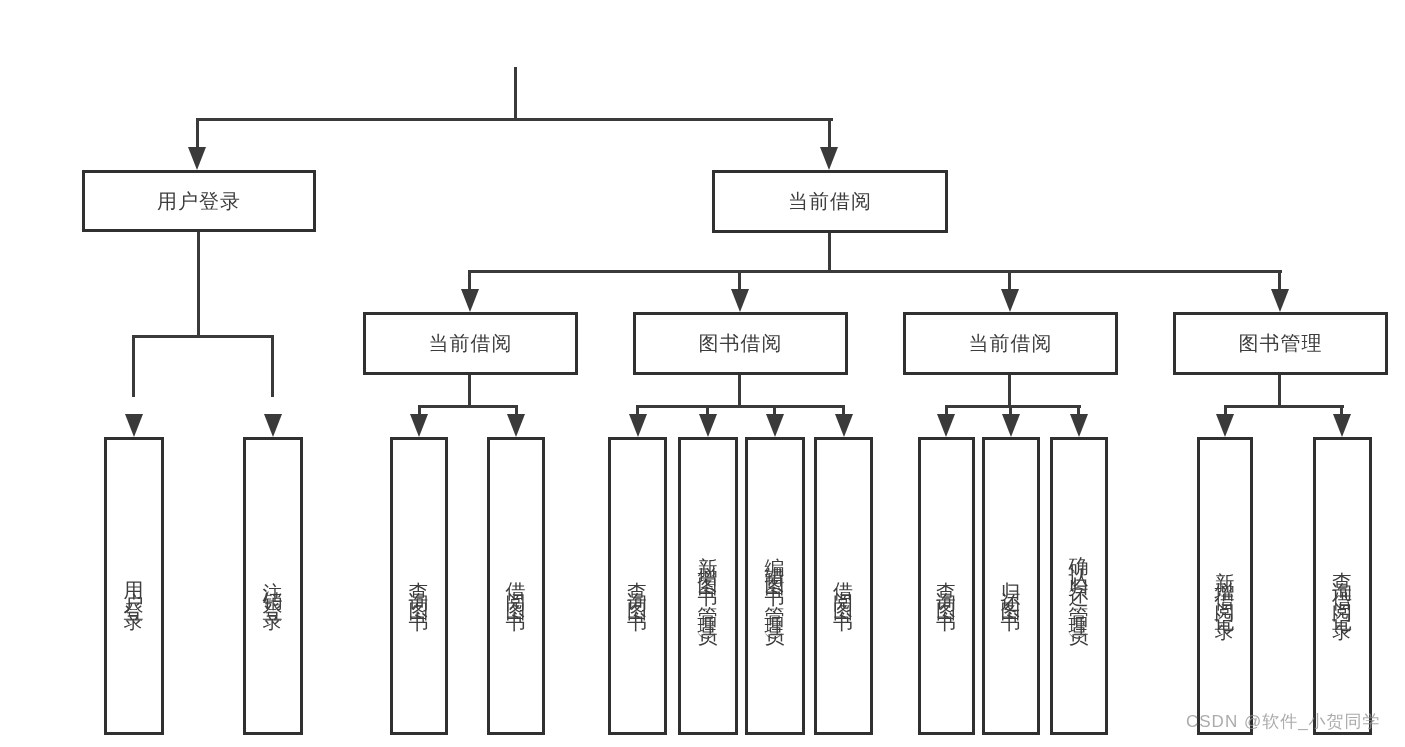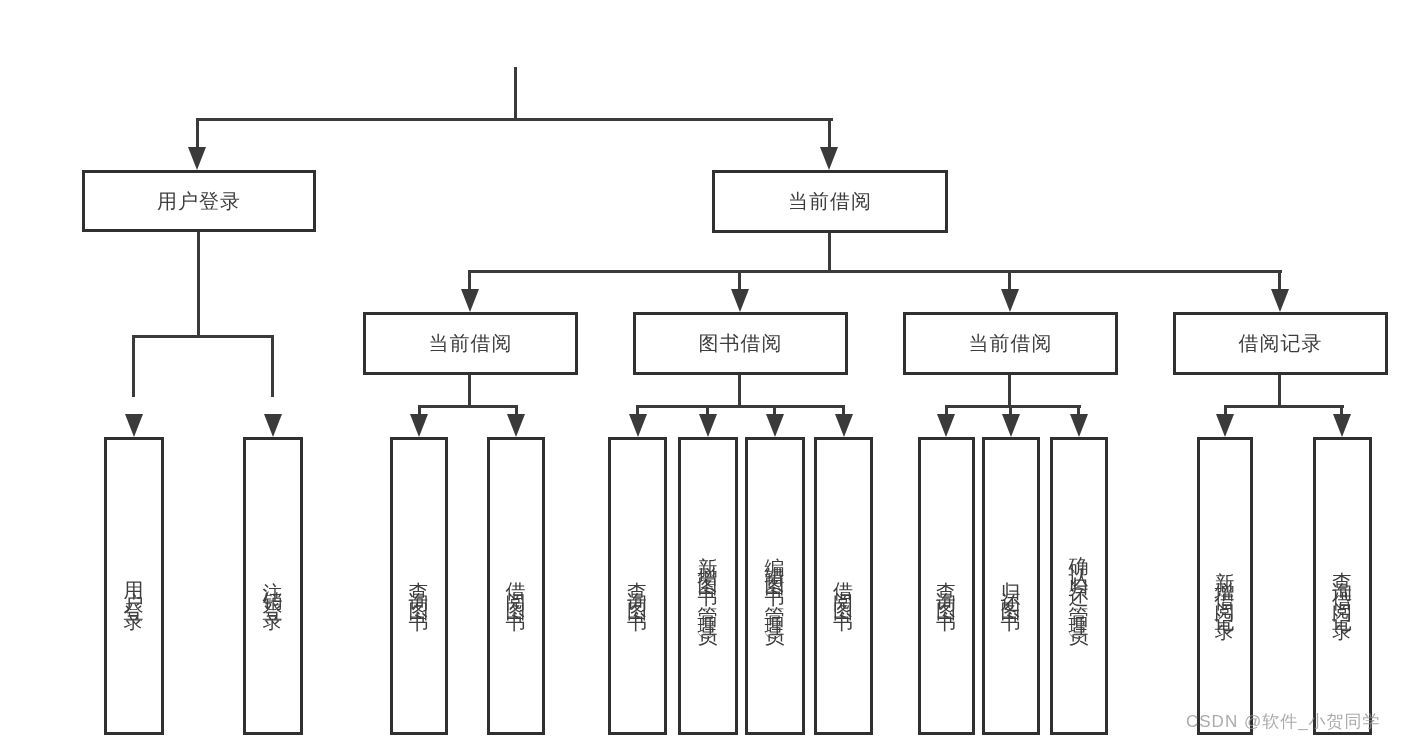--- a/index.html
+++ b/index.html
@@ -69,21 +69,21 @@
   <div class="node" style="left:363px;top:312px;width:215px;height:63px">
     <span>当前借阅</span>
   </div>
   <div class="node" style="left:903px;top:312px;width:215px;height:63px">
     <span>当前借阅</span>
   </div>
   <div class="node" style="left:633px;top:312px;width:215px;height:63px">
     <span>图书借阅</span>
   </div>
   <div class="node" style="left:1173px;top:312px;width:215px;height:63px">
-    <span>借阅记录</span>
+    <span>图书管理</span>
   </div>
 
   <div class="vl" style="left:468px;top:375px;height:32px"></div>
   <div class="hl" style="left:418px;top:405px;width:100px"></div>
   <div class="vl" style="left:418px;top:405px;height:12px"></div>
   <div class="arr" style="left:410px;top:414px"></div>
   <div class="vl" style="left:515px;top:405px;height:12px"></div>
   <div class="arr" style="left:507px;top:414px"></div>
 
   <div class="vl" style="left:738px;top:375px;height:32px"></div>

